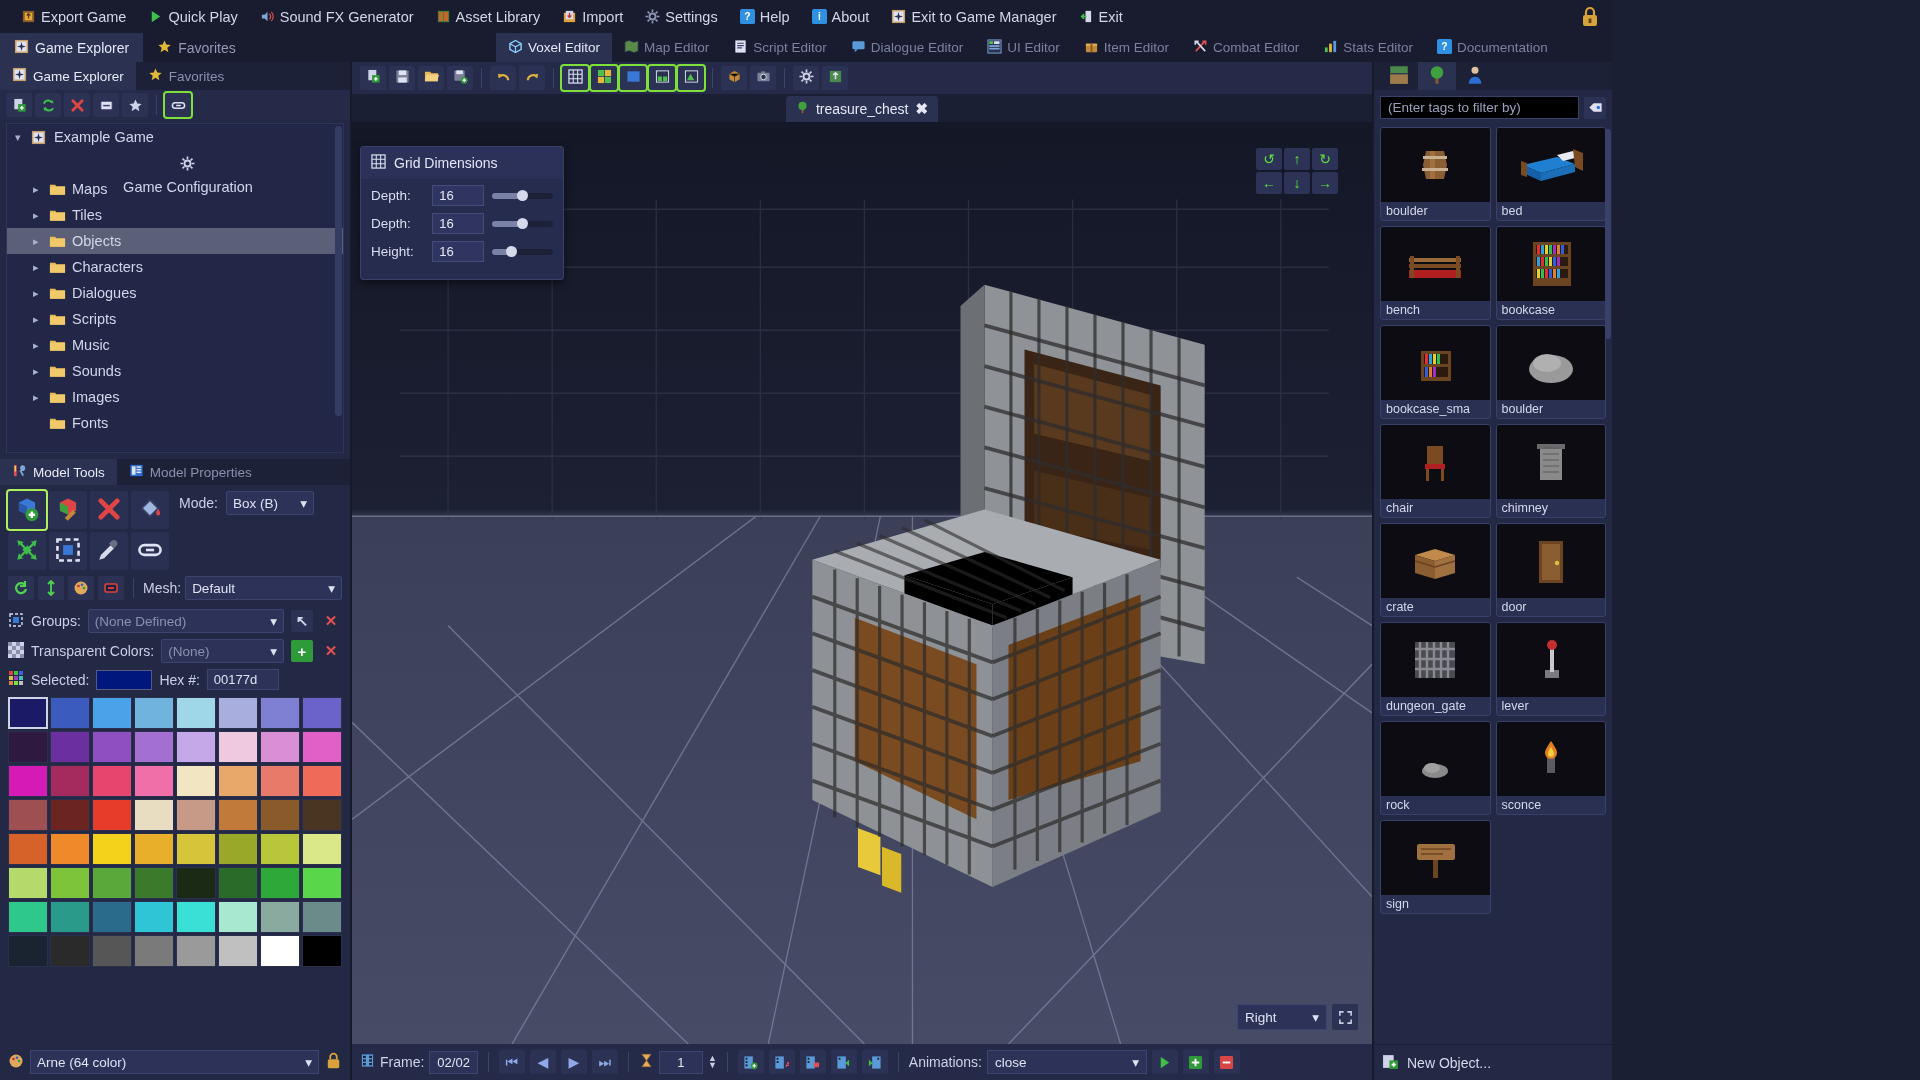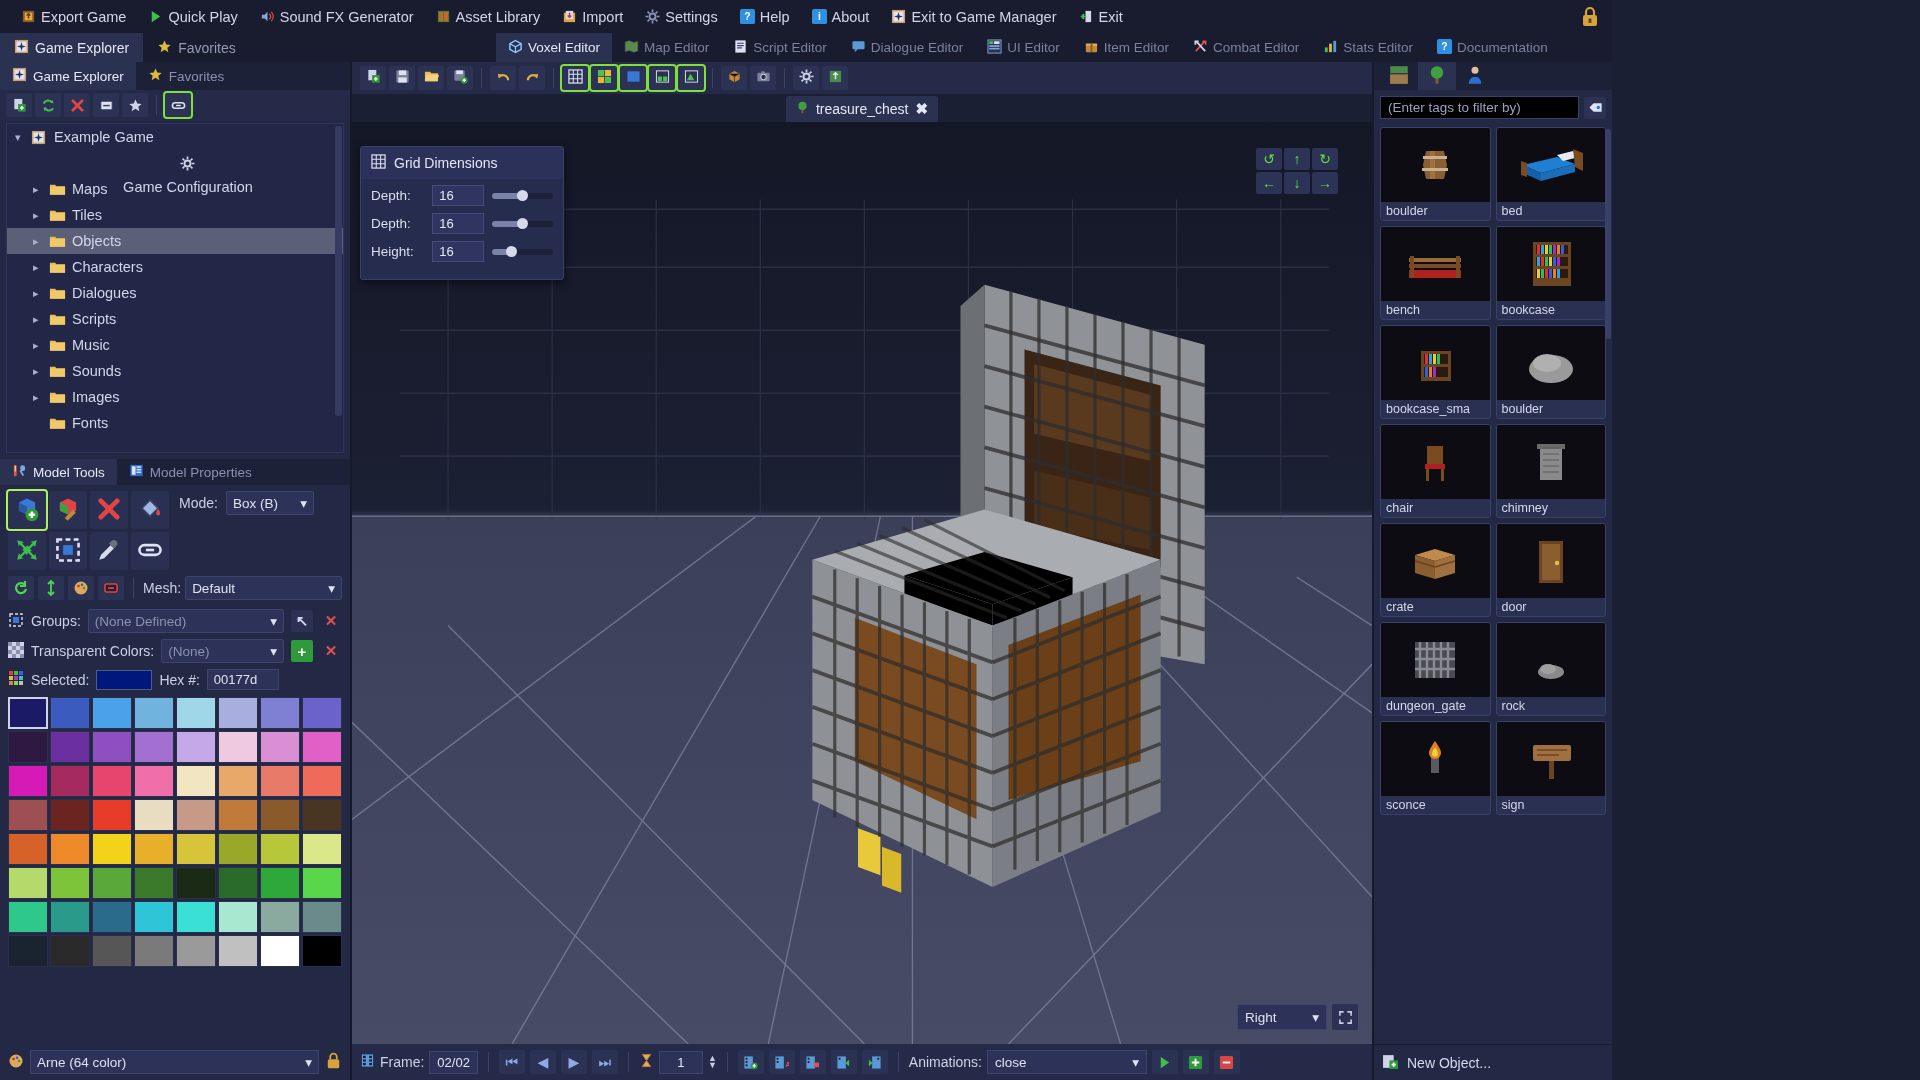--- a/index.html
+++ b/index.html
@@ -1356,20 +1356,30 @@
                   <path d="M23 10v36M30 10v36M37 10v36M44 10v36M51 10v36"></path>
                   <path d="M18 17h40M18 27h40M18 37h40"></path>
                 </g>
               </svg>
             </div>
             <div class="alabel">dungeon_gate</div>
           </div>
           <div class="acard">
             <div class="athumb">
               <svg width="76" height="56" viewBox="0 0 76 56">
+                <rect x="32" y="38" width="14" height="8" fill="#7a7a82"></rect>
+                <rect x="37" y="14" width="4" height="26" fill="#c8c8d0"></rect>
+                <circle cx="39" cy="13" r="5" fill="#c03030"></circle>
+              </svg>
+            </div>
+            <div class="alabel">lever</div>
+          </div>
+          <div class="acard">
+            <div class="athumb">
+              <svg width="76" height="56" viewBox="0 0 76 56">
                 <ellipse cx="38" cy="40" rx="13" ry="7" fill="#8a8a8a"></ellipse>
                 <ellipse cx="35" cy="37" rx="8" ry="5" fill="#a0a0a0"></ellipse>
               </svg>
             </div>
             <div class="alabel">rock</div>
           </div>
           <div class="acard">
             <div class="athumb">
               <svg width="76" height="56" viewBox="0 0 76 56">
                 <rect x="34" y="26" width="8" height="16" fill="#5a5a62"></rect>

